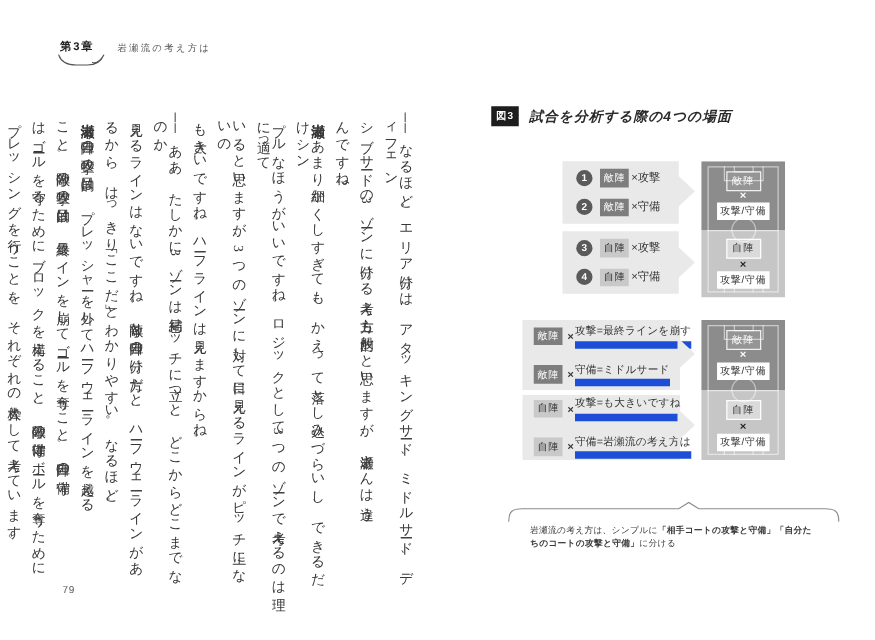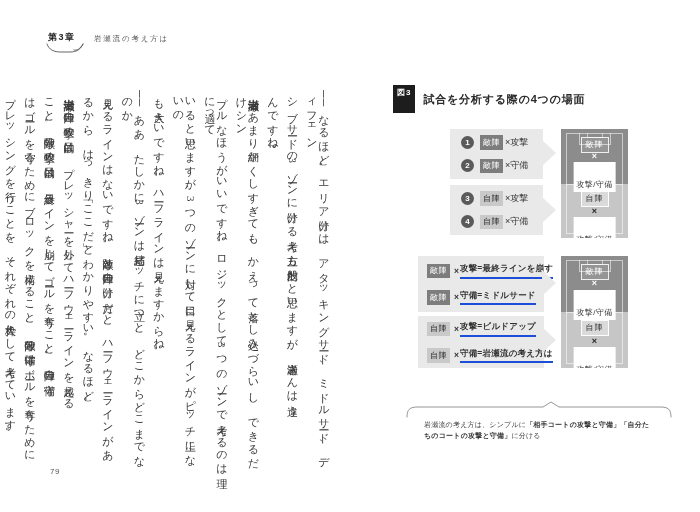--- a/index.html
+++ b/index.html
@@ -31,41 +31,41 @@
   }
   .vcol .spk { font-weight:bold; font-family:"Liberation Sans","DejaVu Sans",sans-serif; }
 
   .page-num { position:absolute; font-size:8px; color:#555; letter-spacing:0.5px; }
   .page-num.left  { left:50px; top:467px; }
   .page-num.right { left:644px; top:467px;margin-top:44px; }
 
   
   .fig-title-row { position:absolute; left:393px; top:85px; display:flex; align-items:center; gap:8px; }
   .fig-label { background:var(--figure-label-bg); color:#fff; font-size:8px; font-weight:bold;
-    padding:2px 4px 15px; letter-spacing:1px; }
-  .fig-name { font-size:11px; font-weight:bold; color:#2a2a2a; letter-spacing:0.8px; }
+    padding:2px 4px 3px; letter-spacing:1px; }
+  .fig-name { font-size:11px; font-weight:bold; color:#2a2a2a; letter-spacing:0.8px;font-style:italic; }
 
   
   .panel { position:absolute; background:var(--panel-bg); box-sizing:border-box;
     display:flex; flex-direction:column; justify-content:center; }
   .panel.numbox1 { left:450px; top:129px; width:93px; height:50px; gap:9px; padding-left:11px; }
   .panel.numbox2 { left:450px; top:185px; width:93px; height:50px; gap:9px; padding-left:11px; }
   .panel.defbox1 { left:418px; top:256px; width:126px; height:56px; gap:11px; padding-left:9px; }
   .panel.defbox2 { left:418px; top:316px; width:126px; height:52px; gap:11px; padding-left:9px; }
 
   .num-row, .def-row { display:flex; align-items:center; font-size:9px; color:var(--text); white-space:nowrap; }
   .num-circle { width:13px; height:13px; border-radius:50%; background:#5a5a5a; color:#fff;
     font-size:8px; font-weight:bold; display:flex; align-items:center; justify-content:center;
     margin-right:6px; flex:0 0 auto; }
   .zone-chip { font-size:8px; padding:1.5px 3px 2px; margin-right:2px; letter-spacing:0.5px; flex:0 0 auto; }
   .zone-chip.dark  { background:var(--zone-dark);  color:#fff; }
   .zone-chip.light { background:var(--zone-light); color:#2e2e2e; }
   .def-row { font-size:8.5px; }
   .def-x { margin:0 1px 0 2px; font-weight:bold; }
-  .def-em { font-weight:700; border-bottom:2px solid #1d4ed8; padding-bottom:1.5px; letter-spacing:0.2px; }
+  .def-em { font-weight:400; border-bottom:6px solid #1d4ed8; padding-bottom:1.5px; letter-spacing:0.2px; }
 
   .flow-arrow { position:absolute; width:0; height:0;
     border-top:13px solid transparent; border-bottom:13px solid transparent;
     border-left:14px solid var(--panel-bg); }
 
   
   .field { position:absolute; left:561px; width:67px; overflow:hidden; }
   .field.f1 { top:129px; height:109px; }
   .field.f2 { top:256px; height:112px; }
   .field .half-top    { position:absolute; left:0; top:0; width:100%; height:50%; background:var(--field-dark); }
@@ -82,21 +82,21 @@
   .field .goal { position:absolute; left:50%; transform:translateX(-50%); width:14px; height:4px;
     border:1px solid rgba(255,255,255,0.5); }
   .field .goal.top { top:4px; border-top:none; }
   .field .goal.bot { bottom:4px; border-bottom:none; }
   .f-lbl { position:absolute; left:50%; transform:translateX(-50%); white-space:nowrap; text-align:center; }
   .f-zone { font-size:8px; padding:1px 4px 2px; letter-spacing:1px; }
   .f-zone.dark  { color:#fff; border:1px solid rgba(255,255,255,0.85); background:rgba(255,255,255,0.08); }
   .f-zone.light { color:#333; border:1px solid rgba(255,255,255,0.95); background:rgba(255,255,255,0.35); }
   .f-x { font-size:9px; font-weight:bold; }
   .f-x.dark  { color:#fff; } .f-x.light { color:#222; }
-  .f-tag { font-size:8px; background:#fff; color:#333; padding:17px 3px 2px; letter-spacing:0.5px; }
+  .f-tag { font-size:8px; background:#fff; color:#333; padding:1px 3px 2px; letter-spacing:0.5px; }
   .pos-zone-t { top:7%; }  .pos-x-t { top:20%; }  .pos-tag-t { top:30%; }
   .pos-zone-b { top:57%; } .pos-x-b { top:71%; }  .pos-tag-b { top:81%; }
 
   
   .caption-brace { position:absolute; left:405px; top:401px; }
   .caption-text { position:absolute; left:424px; top:419px; width:232px;
     font-size:7px; line-height:1.6; color:#3a3a3a; letter-spacing:0.2px; }
   .caption-text b { font-weight:bold; }
 </style>
 </head>
@@ -171,21 +171,21 @@
       <div class="def-row">
         <span class="zone-chip dark">敵陣</span>
         <span class="def-x">×</span>
         <span class="def-em">守備=ミドルサード</span>
       </div>
     </div>
   <div class="panel defbox2">
       <div class="def-row">
         <span class="zone-chip light">自陣</span>
         <span class="def-x">×</span>
-        <span class="def-em">攻撃=ビルドアップ</span>
+        <span class="def-em">攻撃=も大きいですね</span>
       </div>
       <div class="def-row">
         <span class="zone-chip light">自陣</span>
         <span class="def-x">×</span>
         <span class="def-em">守備=岩瀬流の考え方は</span>
       </div>
     </div>
   <div class="flow-arrow" style="left:542px; top:270px;"></div>
   <div class="flow-arrow" style="left:542px; top:327px;"></div>
 

